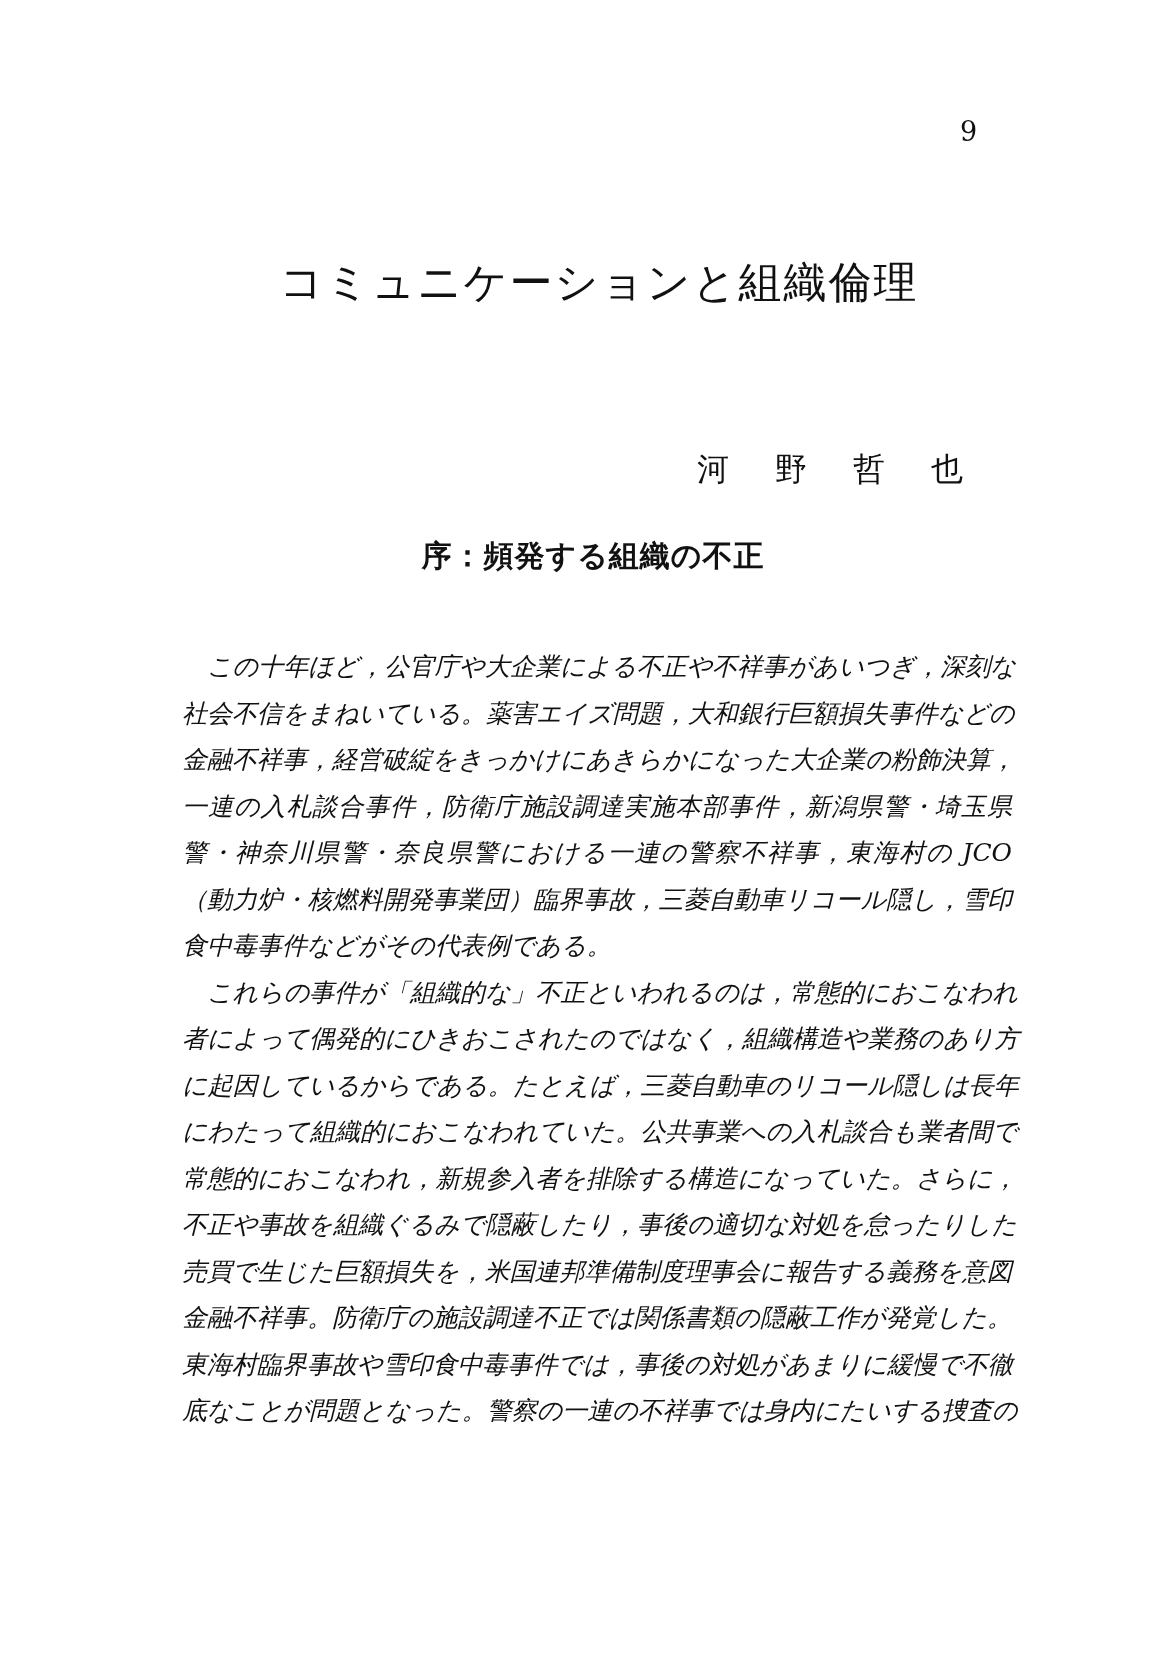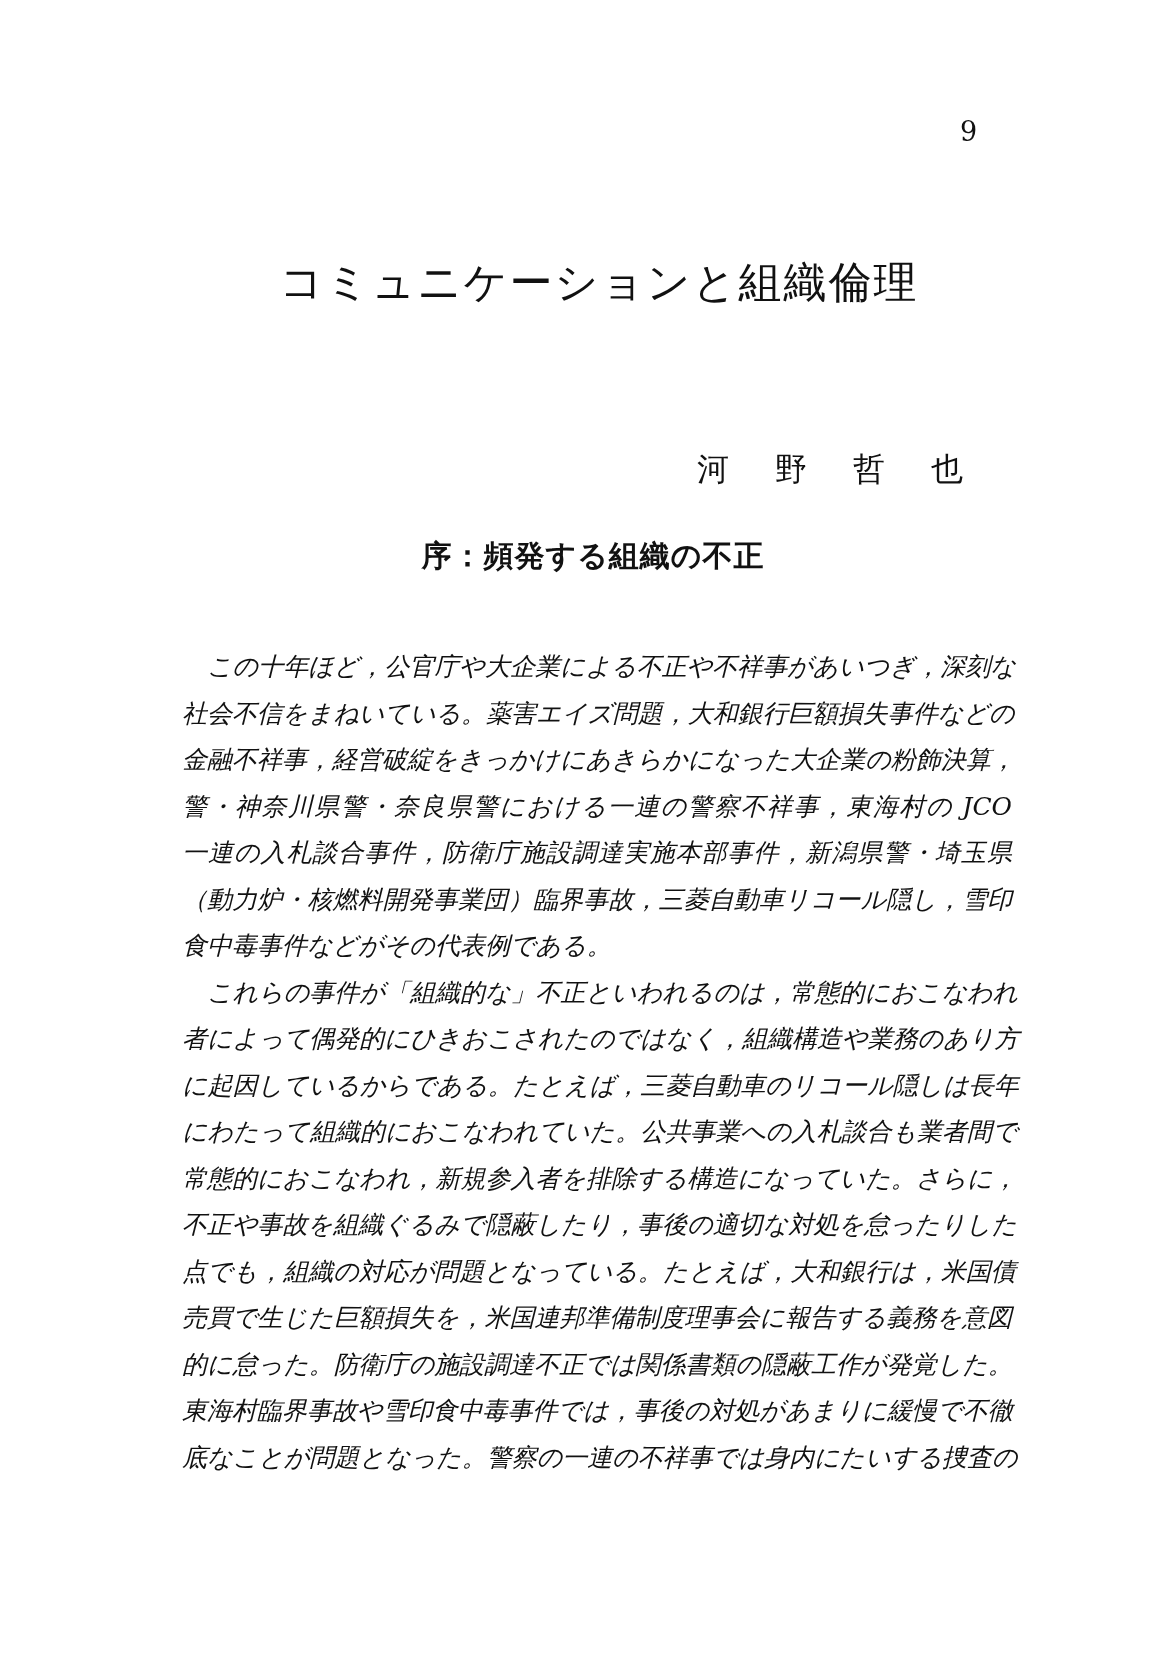--- a/index.html
+++ b/index.html
@@ -99,32 +99,31 @@
 
   <div class="author">河野哲也</div>
 
   <h2 class="section-heading">序：頻発する組織の不正</h2>
 
   <div class="body-text">
 
     <div class="line indent">この十年ほど，公官庁や大企業による不正や不祥事があいつぎ，深刻な</div>
     <div class="line">社会不信をまねいている。薬害エイズ問題，大和銀行巨額損失事件などの</div>
     <div class="line">金融不祥事，経営破綻をきっかけにあきらかになった大企業の粉飾決算，</div>
+    <div class="line">一連の入札談合事件，防衛庁施設調達実施本部事件，新潟県警・埼玉県</div>
     <div class="line">警・神奈川県警・奈良県警における一連の警察不祥事，東海村の JCO</div>
-    <div class="line">一連の入札談合事件，防衛庁施設調達実施本部事件，新潟県警・埼玉県</div>
     <div class="line">（動力炉・核燃料開発事業団）臨界事故，三菱自動車リコール隠し，雪印</div>
     <div class="line para-end">食中毒事件などがその代表例である。</div>
 
     <div class="line indent">これらの事件が「組織的な」不正といわれるのは，常態的におこなわれ</div>
     <div class="line">者によって偶発的にひきおこされたのではなく，組織構造や業務のあり方</div>
     <div class="line">に起因しているからである。たとえば，三菱自動車のリコール隠しは長年</div>
     <div class="line">にわたって組織的におこなわれていた。公共事業への入札談合も業者間で</div>
     <div class="line">常態的におこなわれ，新規参入者を排除する構造になっていた。さらに，</div>
     <div class="line">不正や事故を組織ぐるみで隠蔽したり，事後の適切な対処を怠ったりした</div>
-    <div class="line">点でも，組織の対応が問題となっている。たとえば，大和銀行は，米国債</div>
     <div class="line">売買で生じた巨額損失を，米国連邦準備制度理事会に報告する義務を意図</div>
-    <div class="line">的に怠った。防衛庁の施設調達不正では関係書類の隠蔽工作が発覚した。</div>
+    <div class="line">金融不祥事。防衛庁の施設調達不正では関係書類の隠蔽工作が発覚した。</div>
     <div class="line">東海村臨界事故や雪印食中毒事件では，事後の対処があまりに緩慢で不徹</div>
     <div class="line">底なことが問題となった。警察の一連の不祥事では身内にたいする捜査の</div>
 
   </div>
 
 </div>
 
 </body></html>

